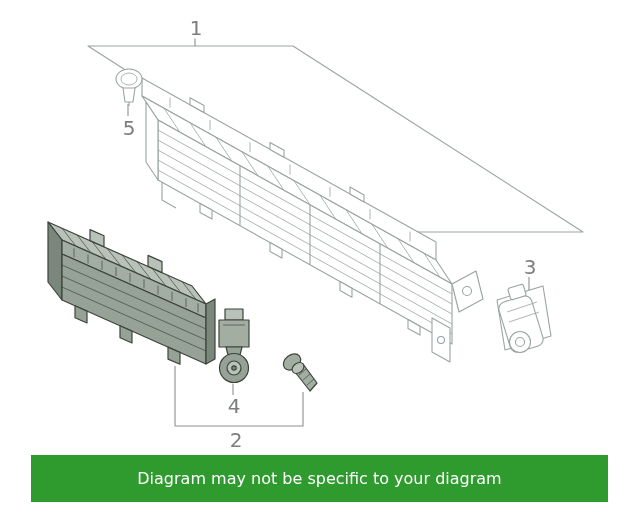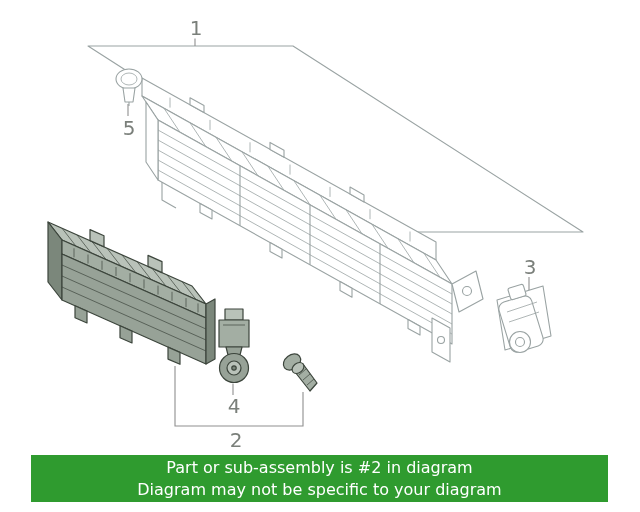--- a/index.html
+++ b/index.html
@@ -136,17 +136,16 @@
     </g>
   </svg>
 
   <div class="callout" style="left:185px;top:16px">1</div>
   <div class="callout" style="left:118px;top:116px">5</div>
   <div class="callout" style="left:519px;top:255px">3</div>
   <div class="callout" style="left:223px;top:394px">4</div>
   <div class="callout" style="left:225px;top:428px">2</div>
 
   <div class="banner">
-    <span>Part or sub-assembly is #2 in diagram</span>
     <span>Diagram may not be specific to your diagram</span>
   </div>
 
 </div>
 
 </body></html>

